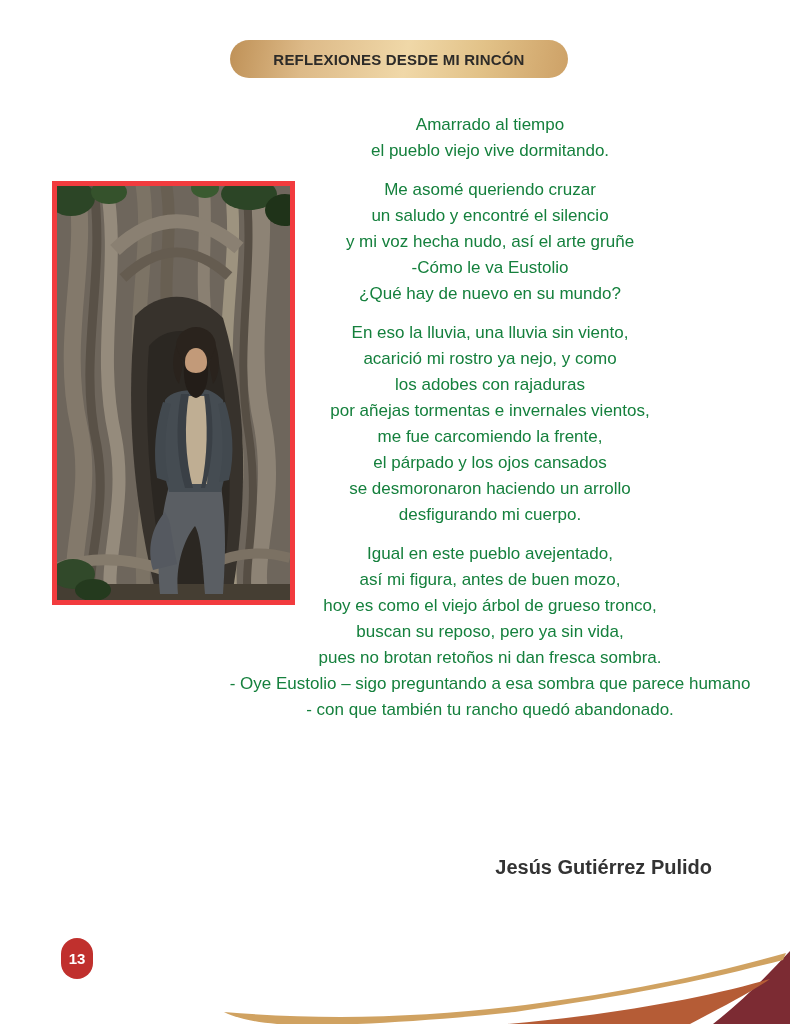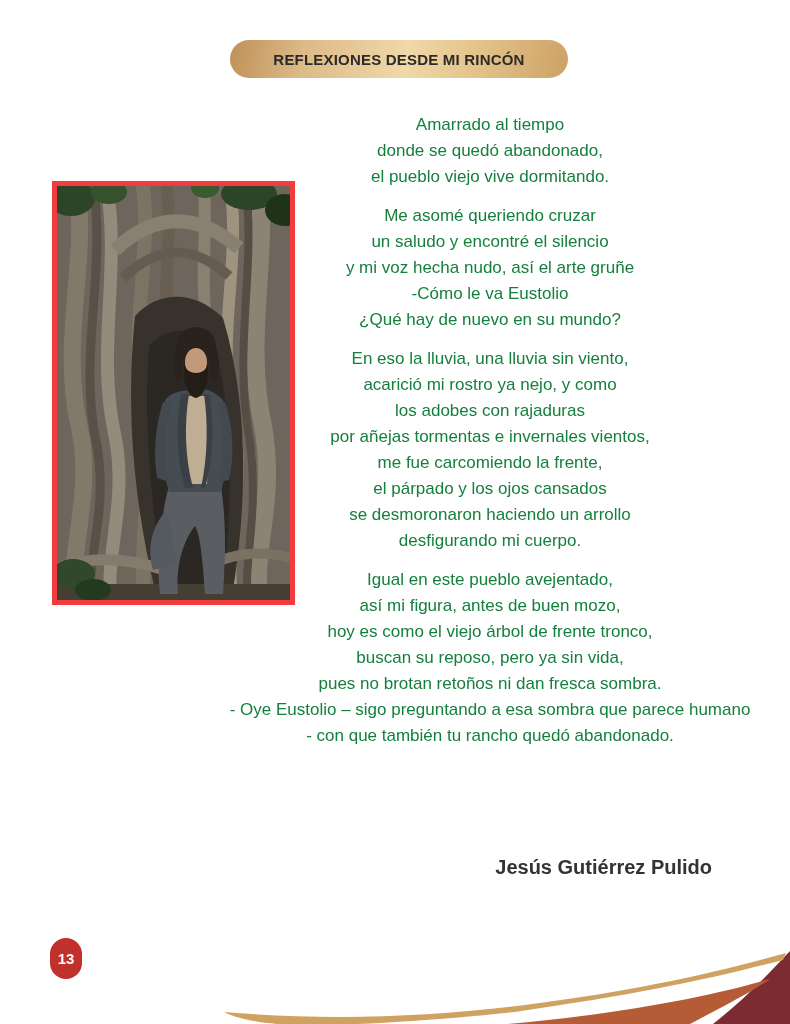--- a/index.html
+++ b/index.html
@@ -35,21 +35,21 @@
   .stanza { margin-bottom: 13px; }
 
   .author {
     position: absolute; left: 210px; top: 856px; width: 560px;
     text-align: right; padding-right: 58px;
     font-weight: bold; font-size: 20px; color: #333333;
   }
 
   
   .page-badge {
-    position: absolute; left: 50px; top: 938px; width: 32px; height: 41px;
+    position: absolute; left: 61px; top: 938px; width: 32px; height: 41px;
     background: #c0302d; border-radius: 16px;
     display: flex; align-items: center; justify-content: center;
   }
   .page-badge span { color: #ffffff; font-weight: bold; font-size: 15px; }
 
   
   .footer-waves { position: absolute; left: 0; bottom: 0; width: 790px; height: 100px; }
 </style>
 </head>
 <body>
@@ -109,21 +109,20 @@
         <path d="M159,160 C164,176 162,190 156,198 L152,178 Z" fill="#2a231d"></path>
         <ellipse cx="139" cy="176" rx="11" ry="14" fill="#c29a79"></ellipse>
         <path d="M127,178 C126,196 130,210 139,212 C148,210 152,196 151,178 C148,190 130,190 127,178 Z" fill="#231d18"></path>
       </g>
     </svg>
   </div>
 
   <div class="poem">
       <div class="stanza">
         <div class="line">Amarrado al tiempo</div>
-        <div class="line">donde se quedó abandonado,</div>
         <div class="line">el pueblo viejo vive dormitando.</div>
       </div>
       <div class="stanza">
         <div class="line">Me asomé queriendo cruzar</div>
         <div class="line">un saludo y encontré el silencio</div>
         <div class="line">y mi voz hecha nudo, así el arte gruñe</div>
         <div class="line">-Cómo le va Eustolio</div>
         <div class="line">¿Qué hay de nuevo en su mundo?</div>
       </div>
       <div class="stanza">
@@ -132,21 +131,21 @@
         <div class="line">los adobes con rajaduras</div>
         <div class="line">por añejas tormentas e invernales vientos,</div>
         <div class="line">me fue carcomiendo la frente,</div>
         <div class="line">el párpado y los ojos cansados</div>
         <div class="line">se desmoronaron haciendo un arrollo</div>
         <div class="line">desfigurando mi cuerpo.</div>
       </div>
       <div class="stanza">
         <div class="line">Igual en este pueblo avejentado,</div>
         <div class="line">así mi figura, antes de buen mozo,</div>
-        <div class="line">hoy es como el viejo árbol de frente tronco,</div>
+        <div class="line">hoy es como el viejo árbol de grueso tronco,</div>
         <div class="line">buscan su reposo, pero ya sin vida,</div>
         <div class="line">pues no brotan retoños ni dan fresca sombra.</div>
         <div class="line">- Oye Eustolio – sigo preguntando a esa sombra que parece humano</div>
         <div class="line">- con que también tu rancho quedó abandonado.</div>
       </div>
     </div>
 
   <div class="author">Jesús Gutiérrez Pulido</div>
 
   <div class="page-badge">

